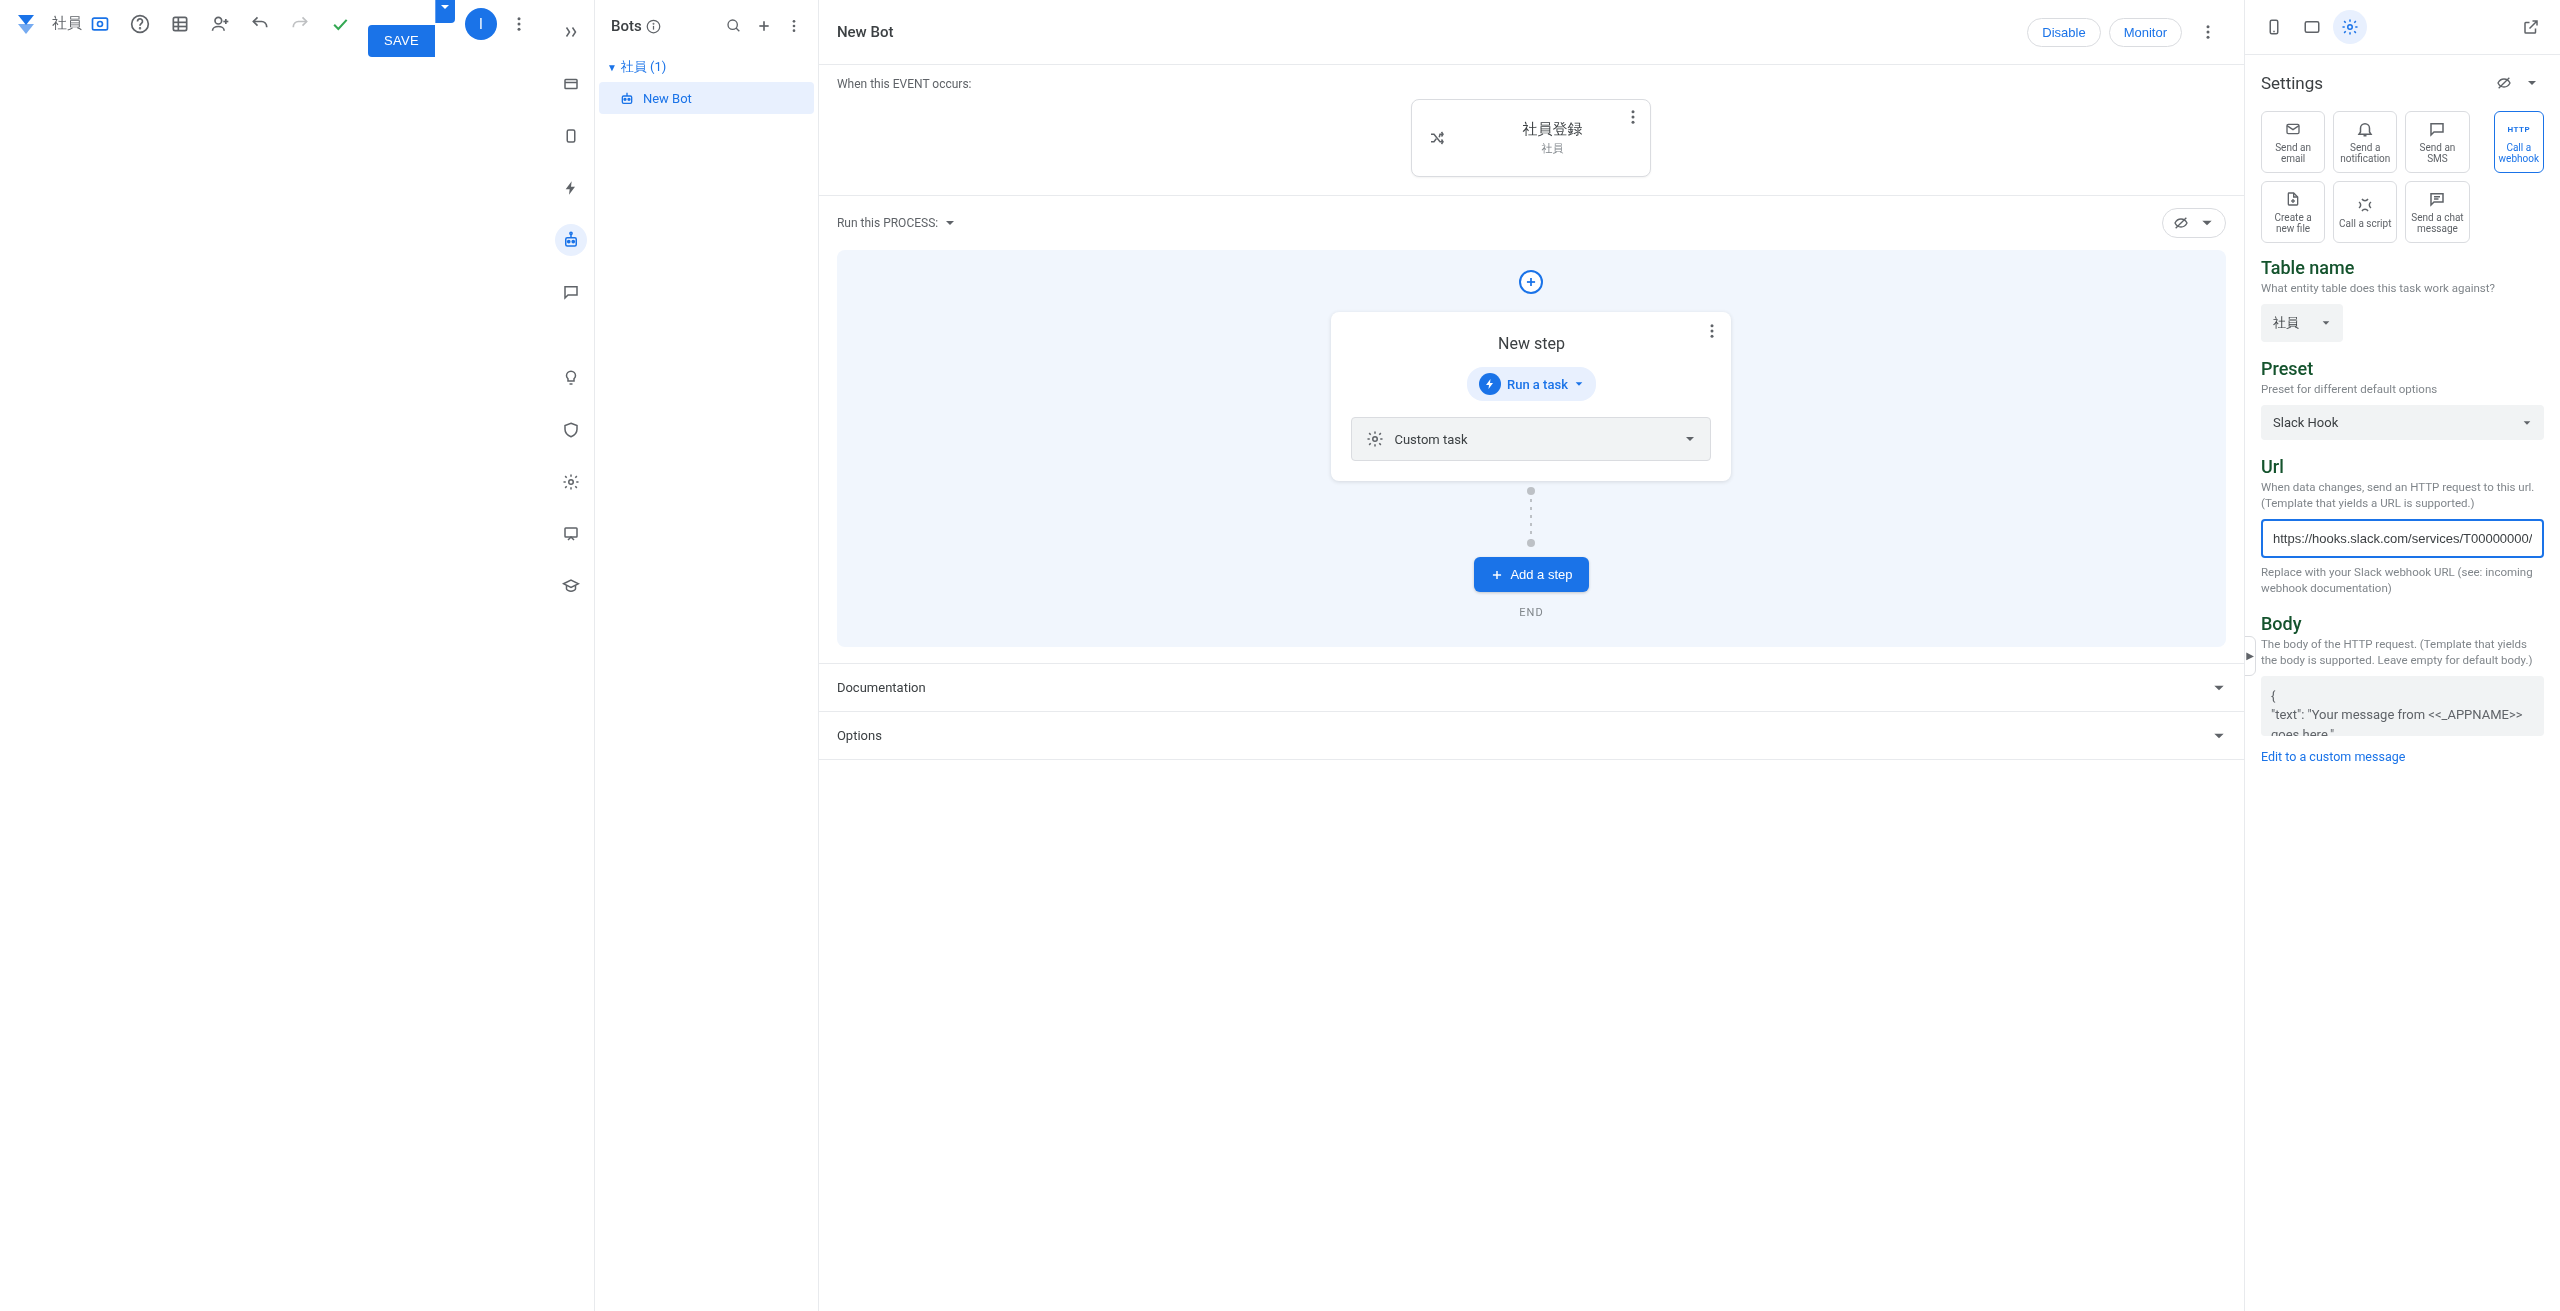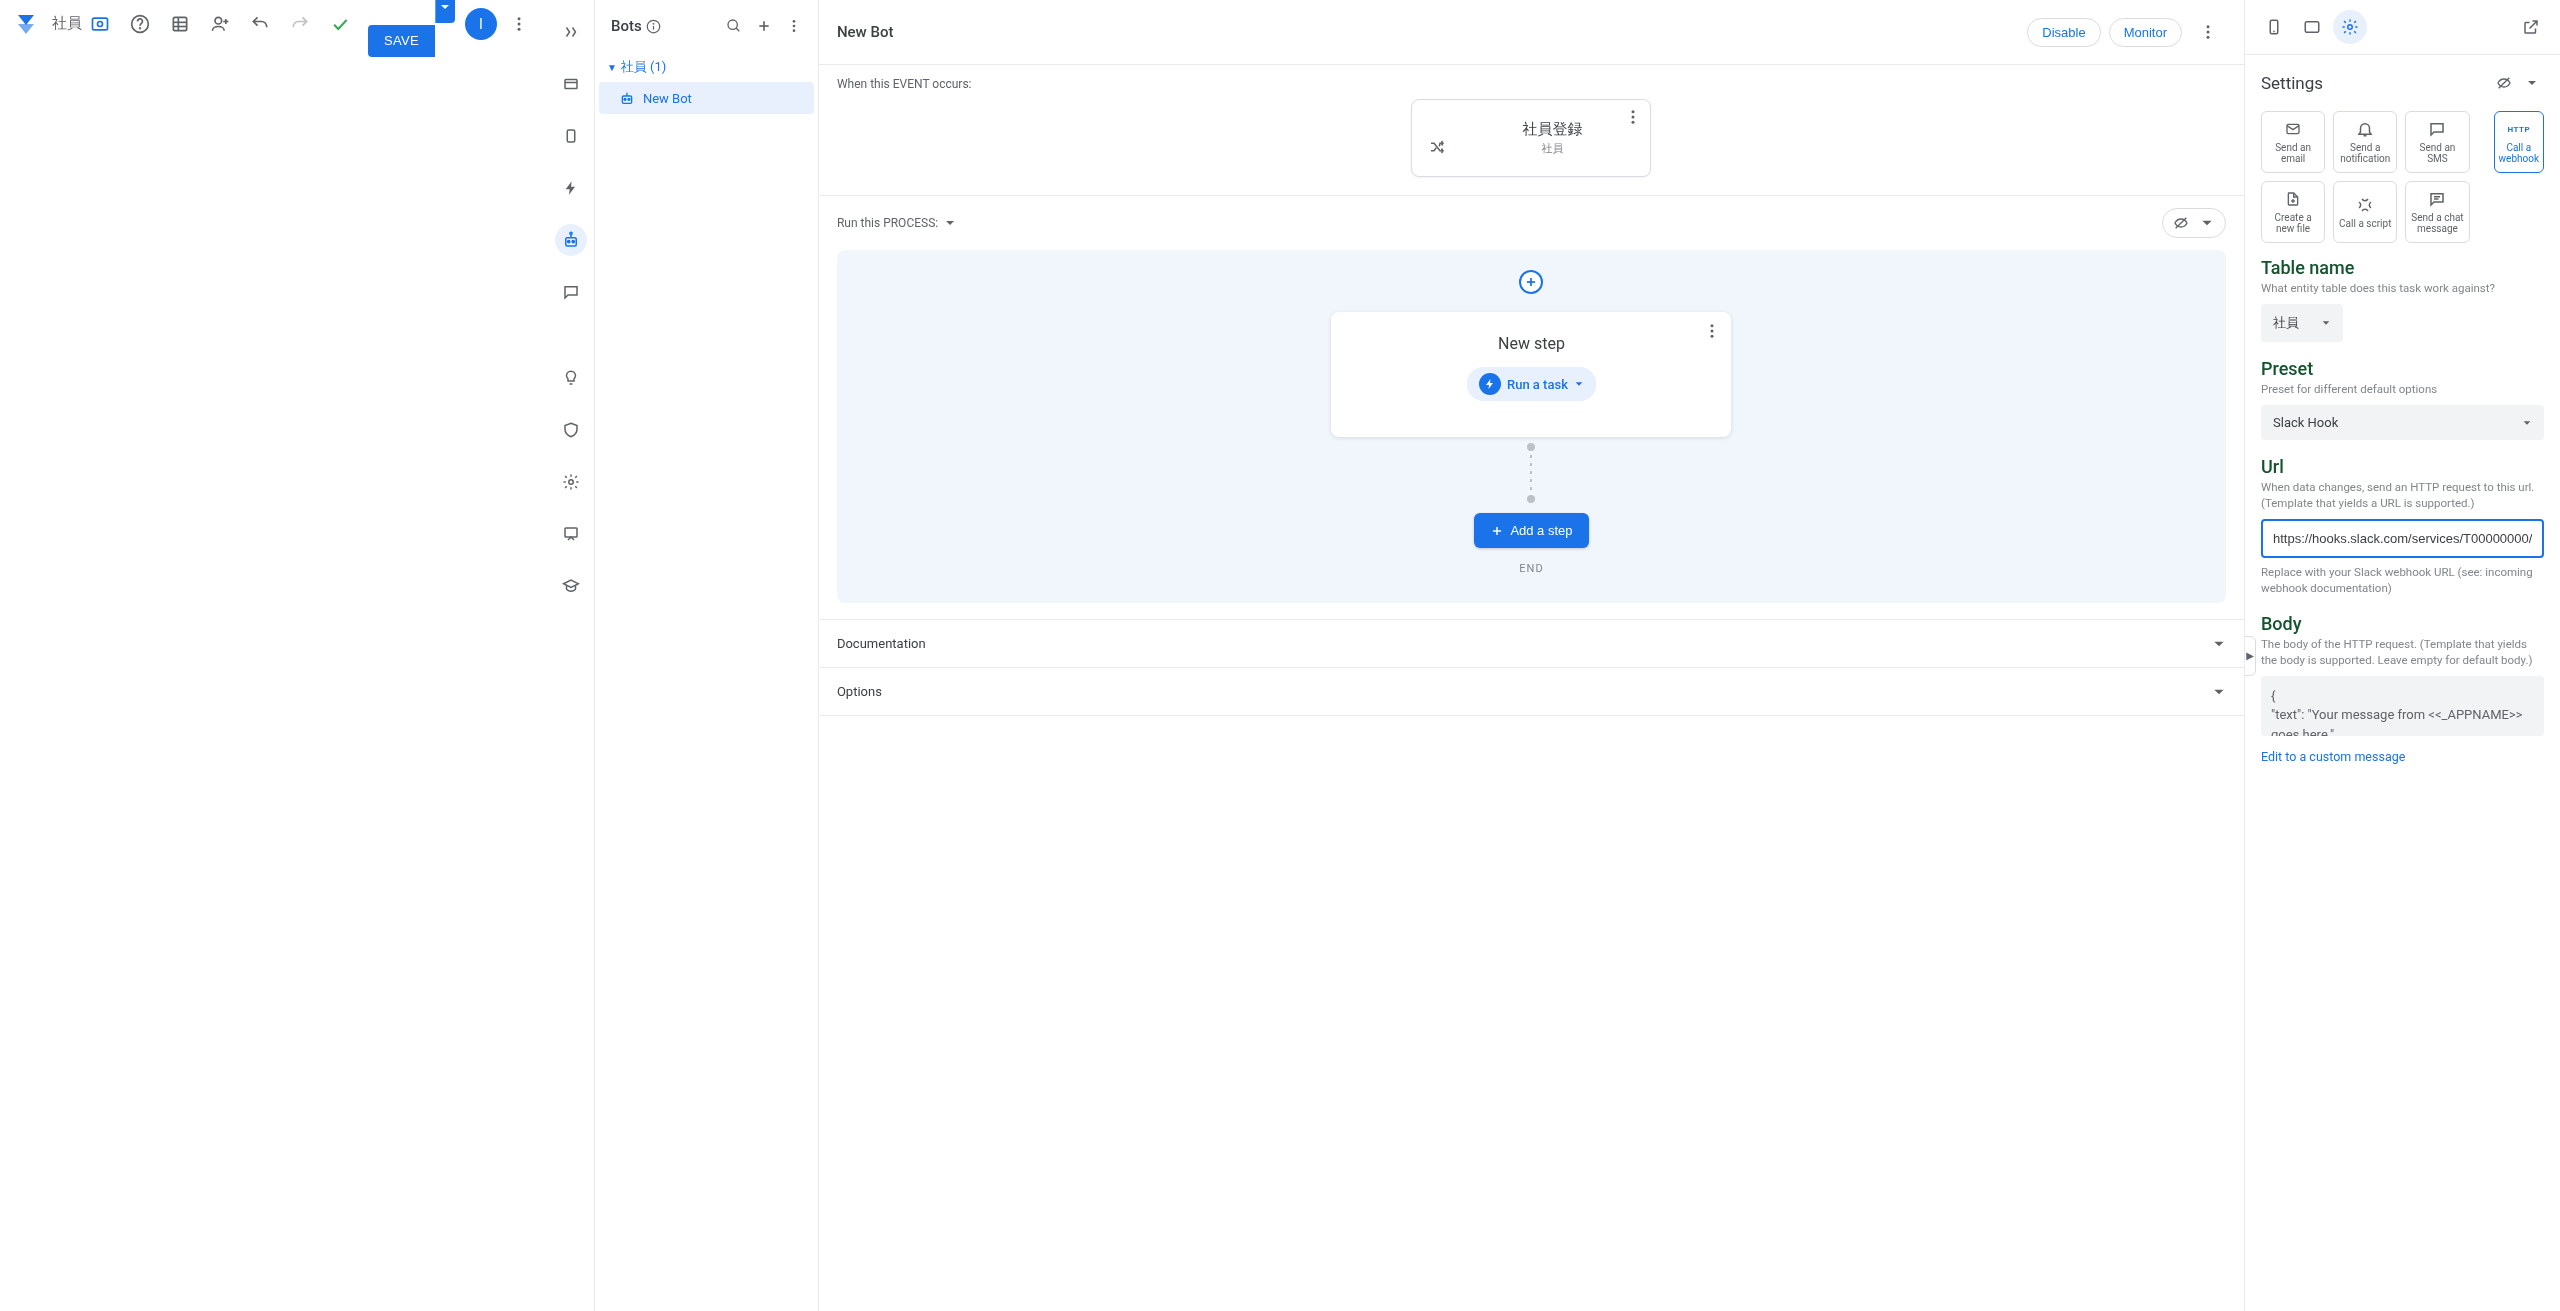--- a/index.html
+++ b/index.html
@@ -40,21 +40,21 @@
 .canvas { flex: 1; display: flex; flex-direction: column; overflow: auto; position:relative; }
 .canvas-header { display: flex; align-items: center; padding: 14px 18px; border-bottom: 1px solid #e8eaed; }
 .canvas-title { font-size: 15px; font-weight: 500; color: #3c4043; }
 .canvas-header-actions { margin-left: auto; display: flex; align-items: center; gap: 8px; }
 .pill-btn { border: 1px solid #dadce0; background: #fff; color: #1a73e8; padding: 6px 14px; border-radius: 16px; font-size: 13px; cursor: pointer; font-weight: 500; }
 
 .section-label { padding: 12px 18px 8px; font-size: 12px; color: #5f6368; display:flex; align-items:center; gap:6px; }
 
 .event-card { margin: 0 auto 0; width: 240px; background: #fff; border: 1px solid #dadce0; border-radius: 8px; padding: 20px 16px; position: relative; box-shadow: 0 1px 2px rgba(0,0,0,0.05); }
 .event-card .more { position: absolute; top: 8px; right: 8px; color: #5f6368; cursor:pointer; }
-.event-card-body { display: flex; align-items: flex-end; gap: 24px; }
+.event-card-body { display: flex; align-items: center; gap: 24px; }
 .event-text { flex: 1; text-align: center; }
 .event-title { font-size: 15px; color: #3c4043; margin-bottom: 2px; }
 .event-sub { font-size: 11px; color: #80868b; }
 
 .hr-thin { border: none; border-top: 1px solid #e8eaed; margin: 18px 0 0; }
 
 .process-row { display:flex; align-items:center; padding: 12px 18px; }
 .process-actions { margin-left:auto; display:flex; gap:2px; border:1px solid #dadce0; border-radius:16px; padding:2px 6px; }
 .process-actions .icon-btn { width:24px; height:24px; }
 
@@ -395,20 +395,32 @@
             <div class="bolt">
                 <svg width="12" height="12" viewBox="0 0 24 24" fill="#fff">
                   <path d="M13 2L4 14h6l-1 8 9-12h-6z"></path>
                 </svg>
               </div>
             <span>Run a task</span>
             <svg width="10" height="10" viewBox="0 0 12 12">
                 <path fill="#1a73e8" d="M2 4l4 4 4-4z"></path>
               </svg>
           </div>
+          <div class="task-select">
+            <svg width="18" height="18" viewBox="0 0 24 24" fill="none" stroke="#5f6368" stroke-width="2">
+                <circle cx="12" cy="12" r="3"></circle>
+                <path d="M12 2v3M12 19v3M4.2 4.2l2.1 2.1M17.7 17.7l2.1 2.1M2 12h3M19 12h3M4.2 19.8l2.1-2.1M17.7 6.3l2.1-2.1"></path>
+              </svg>
+            <span>Custom task</span>
+            <span class="dd">
+                <svg width="12" height="12" viewBox="0 0 12 12">
+                  <path fill="#5f6368" d="M2 4l4 4 4-4z"></path>
+                </svg>
+              </span>
+          </div>
         </div>
 
         <div class="connector"></div>
 
         <button class="add-step-btn">
           <svg width="14" height="14" viewBox="0 0 24 24" fill="none" stroke="#fff" stroke-width="2.5">
               <line x1="12" y1="5" x2="12" y2="19"></line>
               <line x1="5" y1="12" x2="19" y2="12"></line>
             </svg>
           <span>Add a step</span>

